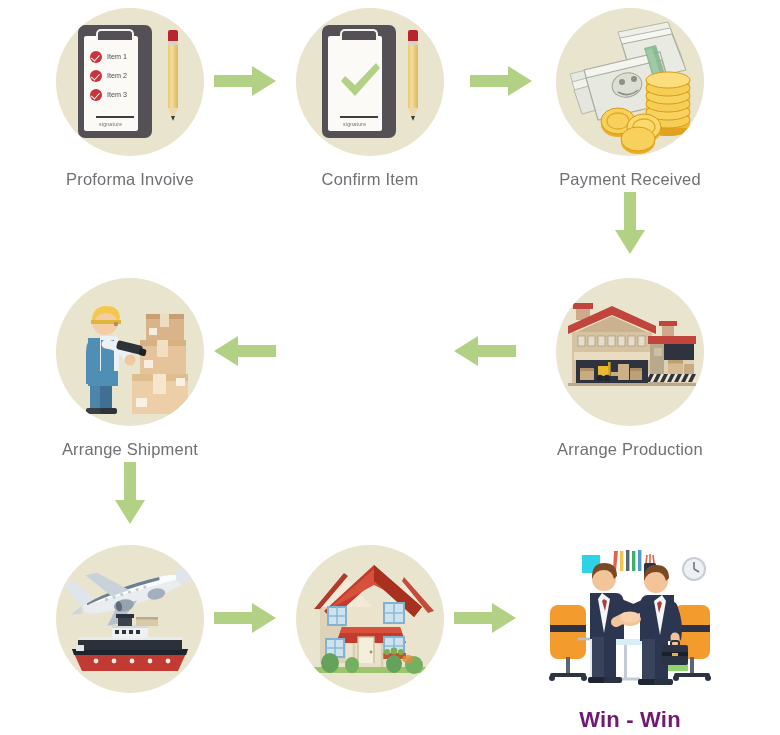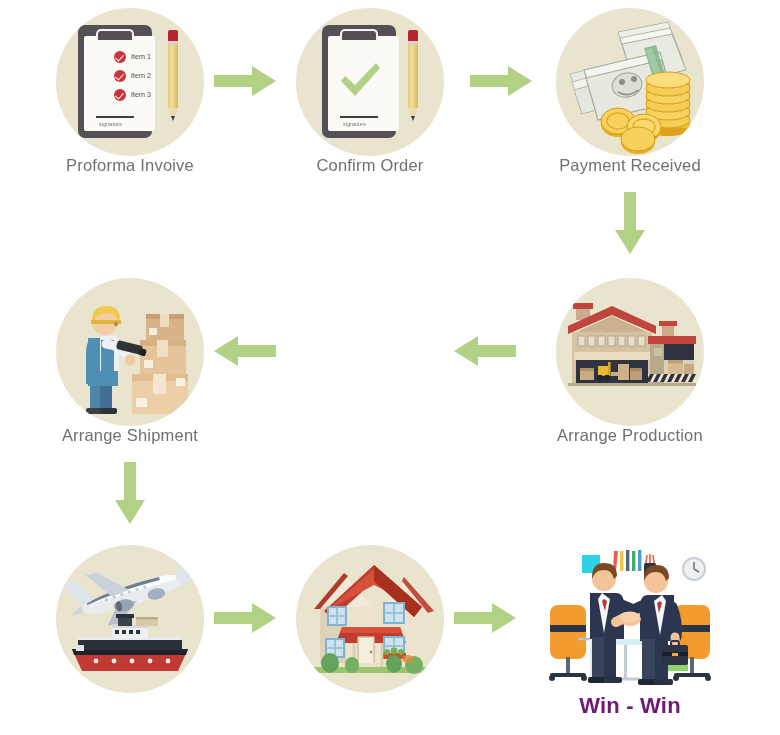--- a/index.html
+++ b/index.html
@@ -20,20 +20,21 @@
   .disc {
     width: 148px; height: 148px;
     margin: 0 auto;
     border-radius: 50%;
     background: #e9e4cd;
     position: relative;
     overflow: hidden;
   }
   .disc.plain { background: #ffffff; overflow: visible; }
   .caption {
+    margin-top: 14px;
     font-size: 16.5px;
     color: #6f7074;
     letter-spacing: .2px;
     white-space: nowrap;
   }
   .caption.win {
     color: #701a75;
     font-weight: bold;
     font-size: 22px;
   }
@@ -61,24 +62,23 @@
   .clip-clipper {
     position: absolute; left: 50%; top: 4px; transform: translateX(-50%);
     width: 38px; height: 11px;
     border: 2.4px solid #f5f3ee; border-bottom: none;
     border-radius: 5px 5px 0 0;
     background: #555055;
     z-index: 3;
   }
   .clip-paper {
     position: absolute; left: 6px; top: 11px;
-    width: 71px; height: 95px;
+    width: 54px; height: 95px;
     background: #fbfaf7; border-radius: 2px;
     padding-top: 12px;
-    padding-left: 24px;
   }
   .clip-line {
     display: flex; align-items: center;
     padding-left: 6px; height: 17px; margin-bottom: 2px;
   }
   .chk {
     width: 12px; height: 12px; border-radius: 50%;
     background: #c9333c; position: relative; flex: none;
   }
   .chk::after {
@@ -226,21 +226,21 @@
         </div>
         <div class="pencil">
           <div class="p-eraser"></div>
             <div class="p-band"></div>
           <div class="p-body"></div>
             <div class="p-tip"></div>
             <div class="p-lead"></div>
         </div>
       </div>
     </div>
-    <div class="caption">Confirm Order</div>
+    <div class="caption">Confirm Item</div>
   </div>
 
   <div class="arrow arrow-h" style="left:470px; top:66px;">
     <svg viewBox="0 0 62 30">
         <path d="M0 9 H38 V0 L62 15 L38 30 V21 H0 Z" fill="#b3d184"></path>
       </svg>
   </div>
 
   <div class="node" style="left:530px; top:8px;">
     <div class="disc">

